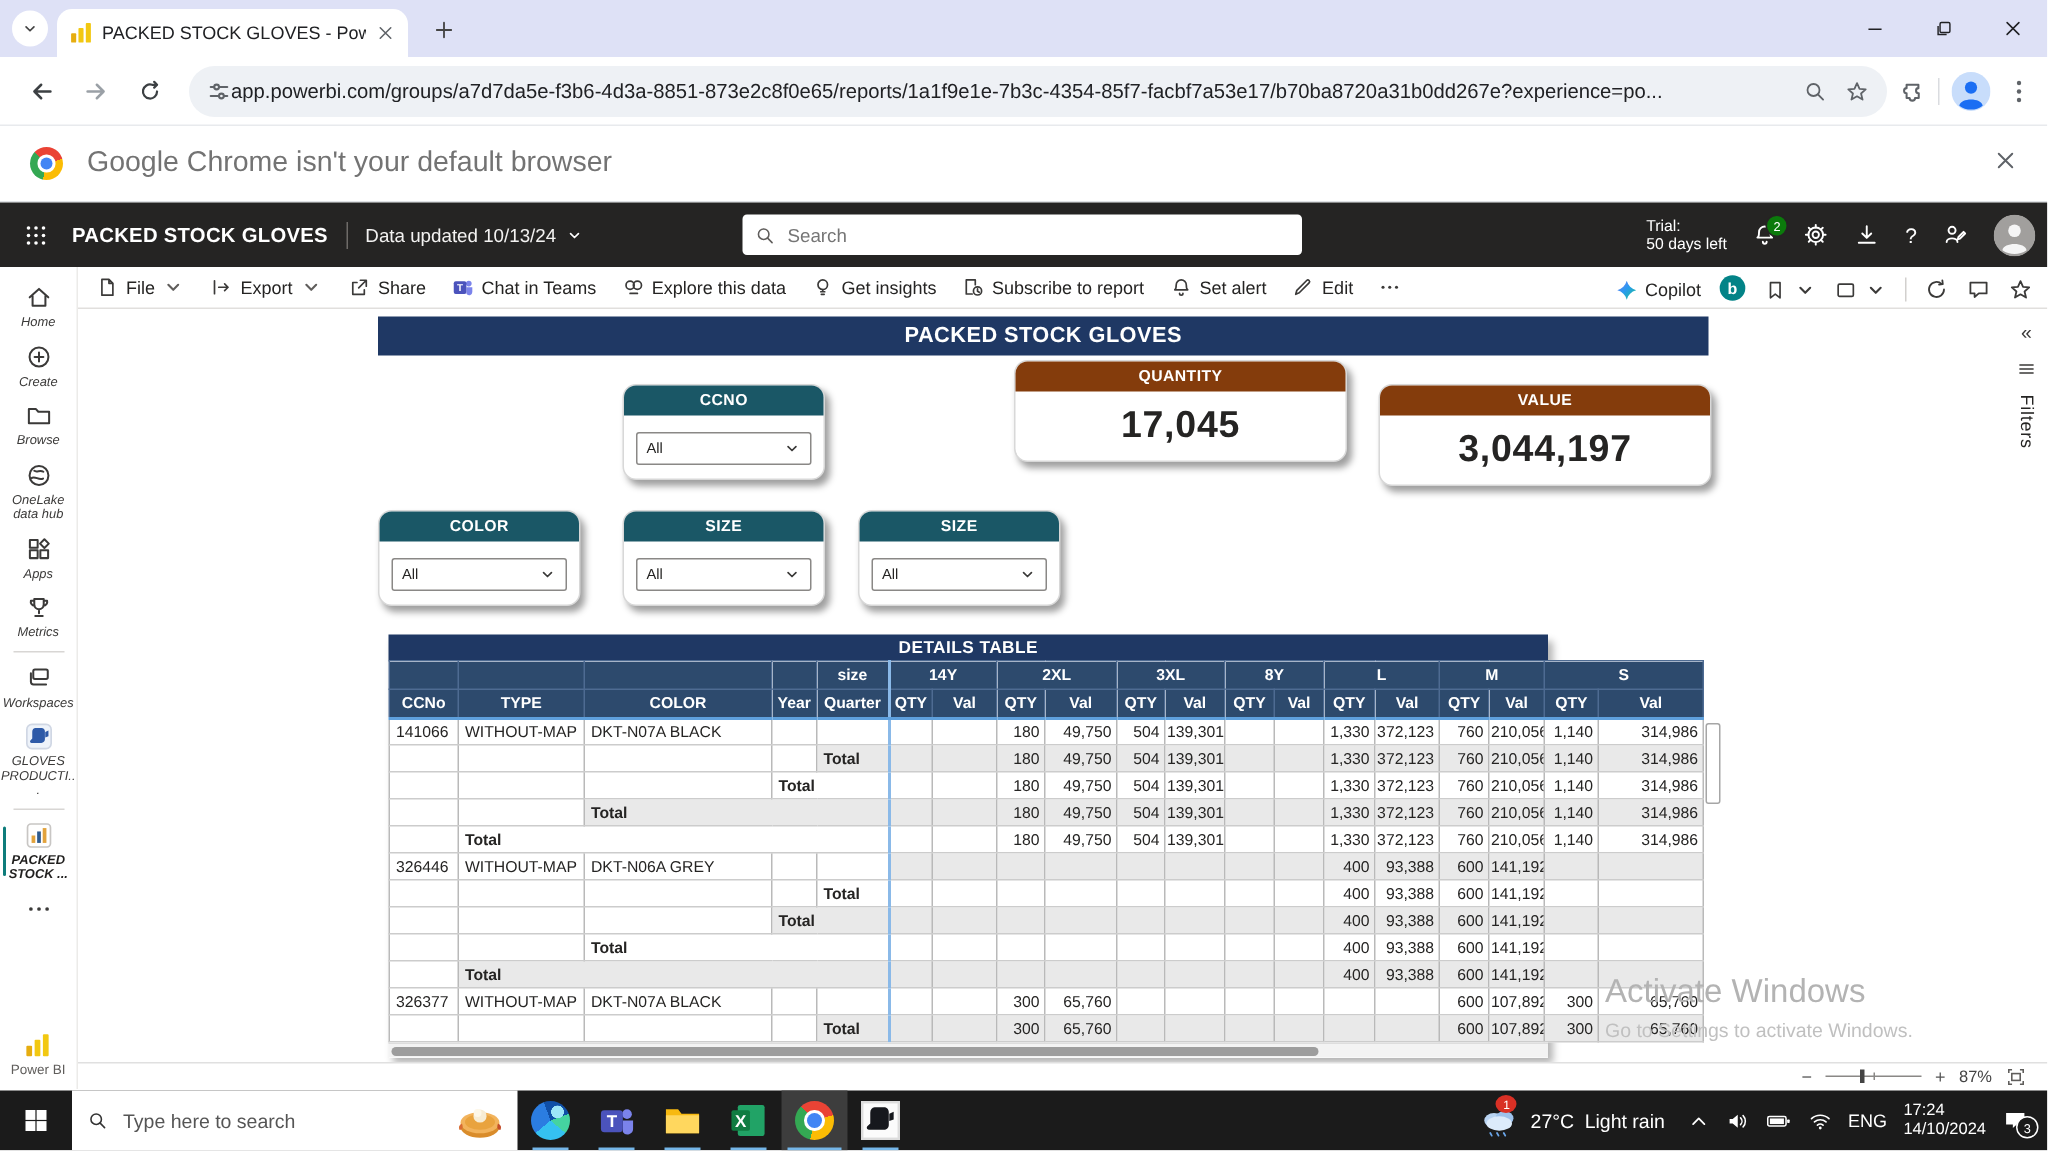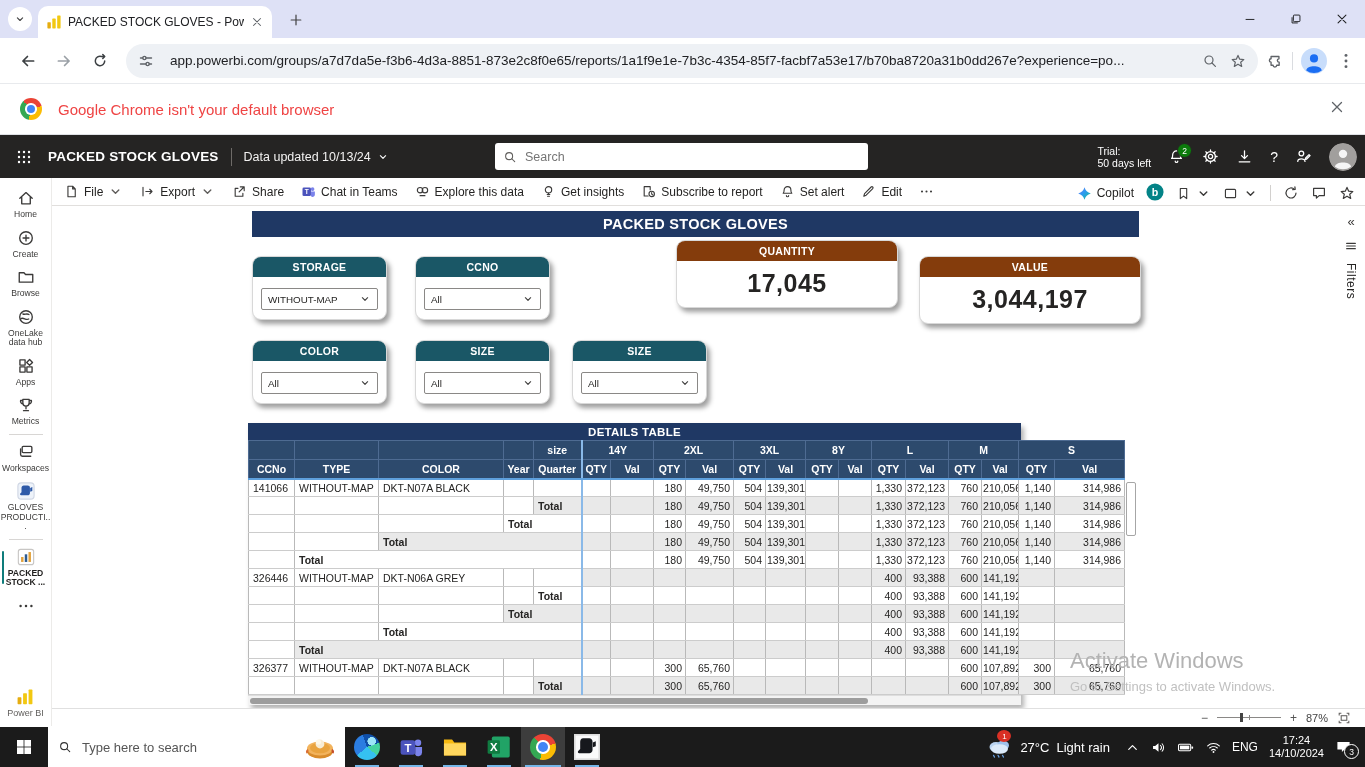--- a/index.html
+++ b/index.html
@@ -15,31 +15,31 @@
   .tab{position:absolute;left:38px;top:6px;width:234px;height:32px;background:#fff;border-radius:10px 10px 0 0;display:flex;align-items:center;padding:0 8px;box-sizing:border-box;}
   .tab-title{flex:1;font-size:12px;color:#202124;white-space:nowrap;overflow:hidden;margin:0 6px;}
   .newtab{position:absolute;left:286px;top:10px;width:20px;height:20px;display:flex;align-items:center;justify-content:center;}
   .winctl{position:absolute;top:0;right:0;height:38px;display:flex;}
   .winbtn{width:46px;height:38px;display:flex;align-items:center;justify-content:center;}
 
   
   #toolbar{position:absolute;left:0;top:38px;width:1365px;height:46px;background:#fff;display:flex;align-items:center;padding:0 10px;box-sizing:border-box;border-bottom:1px solid #e8eaed;}
   .navic{width:26px;height:26px;margin:0 5px;display:flex;align-items:center;justify-content:center;color:#3c4043;}
   .urlpill{flex:1;height:34px;margin:0 8px;background:#eef1f5;border-radius:17px;display:flex;align-items:center;padding:0 12px;box-sizing:border-box;}
-  .urltext{flex:1;font-size:13.5px;color:#202124;white-space:nowrap;overflow:hidden;margin-left:16px;}
+  .urltext{flex:1;font-size:13.5px;color:#202124;white-space:nowrap;overflow:hidden;margin-left:0;}
   .pillic{margin-left:12px;color:#5f6368;}
   .tbright{display:flex;align-items:center;}
   .tbsep{width:1px;height:18px;background:#dadce0;margin:0 8px;}
 
   
   #infobar{position:absolute;left:0;top:84px;width:1365px;height:51px;background:#fff;border-bottom:1px solid #dfe1e5;display:flex;align-items:center;padding:0 20px;box-sizing:border-box;}
   .cball{--s:22px;position:relative;width:var(--s);height:var(--s);border-radius:50%;background:conic-gradient(from -45deg,#ea4335 0 33%,#fbbc04 0 66%,#34a853 0 100%);flex:none;}
   .cball::before{content:'';position:absolute;inset:24%;background:#fff;border-radius:50%;}
   .cball::after{content:'';position:absolute;inset:31%;background:#4285f4;border-radius:50%;}
-  .infotext{font-size:15px;color:#ef4444;margin:0 20px 0 16px;}
+  .infotext{font-size:19px;color:#737373;margin:0 20px 0 16px;}
   .infobtn{height:34px;padding:0 18px;border-radius:17px;background:#1a73e8;color:#fff;font-size:13.5px;font-weight:bold;display:flex;align-items:center;border:none;}
   .infoclose{margin-left:auto;color:#5f6368;}
 
   
   #pbibar{position:absolute;left:0;top:135px;width:1365px;height:43px;background:#252423;display:flex;align-items:center;color:#fff;}
   .waffle{width:48px;height:43px;display:flex;align-items:center;justify-content:center;color:#fff;}
   .pbititle{font-size:13.5px;font-weight:bold;letter-spacing:.2px;}
   .pbisep{width:1px;height:18px;background:#6e6b68;margin:0 12px;}
   .pbiupd{font-size:12.5px;color:#f3f2f1;display:flex;align-items:center;gap:6px;}
   .pbisearch{position:absolute;left:495px;top:8px;width:373px;height:27px;background:#fff;border-radius:3px;display:flex;align-items:center;padding:0 8px;box-sizing:border-box;}
@@ -55,40 +55,40 @@
   #menubar{position:absolute;left:52px;top:178px;width:1313px;height:28px;background:#fff;border-bottom:1px solid #e1dfdd;display:flex;align-items:center;padding-left:12px;box-sizing:border-box;}
   .mitem{display:flex;align-items:center;gap:5px;margin-right:17px;font-size:12px;color:#252423;white-space:nowrap;}
   .mitem .ic{width:15px;height:15px;}
   .mbright{margin-left:auto;display:flex;align-items:flex-end;gap:12px;padding-right:10px;}
   .mbsep{width:1px;height:16px;background:#d2d0ce;}
 
   
   #sidebar{position:absolute;left:0;top:178px;width:52px;height:548px;background:#fff;border-right:1px solid #ecebe9;display:flex;flex-direction:column;align-items:center;padding-top:6px;box-sizing:border-box;}
   .sb-item{position:relative;width:52px;padding:5px 0 4px;display:flex;flex-direction:column;align-items:center;}
   .sb-item .ic{width:18px;height:18px;color:#3b3a39;}
-  .sb-label{font-size:8.6px;color:#3b3a39;text-align:center;line-height:9.5px;margin-top:3px;max-width:50px;word-wrap:break-word;}
+  .sb-label{font-size:8.6px;color:#3b3a39;text-align:center;line-height:9.5px;margin-top:3px;max-width:50px;word-wrap:break-word;font-style:italic;}
   .sb-item.active::before{content:'';position:absolute;left:2px;top:8px;bottom:8px;width:2.5px;background:#0e7c7b;border-radius:2px;}
   .sb-item.active .sb-label{color:#201f1e;font-weight:bold;}
   .sb-div{width:34px;border-top:1px solid #d8d6d4;margin:3px 0;}
   .sb-brand{margin-top:auto;display:flex;flex-direction:column;align-items:center;padding-bottom:8px;}
   .sb-brandlabel{font-size:9px;color:#605e5c;margin-top:2px;}
 
   
   #canvas{position:absolute;left:52px;top:206px;width:1313px;height:520px;background:#fff;}
   .rtitle{position:absolute;left:200px;top:5px;width:887px;height:26px;background:#1f3864;color:#fff;font-size:14.5px;font-weight:bold;display:flex;align-items:center;justify-content:center;letter-spacing:.3px;}
   .slicer{position:absolute;width:133px;height:62px;background:#fff;border-radius:9px;box-shadow:3px 4px 5px rgba(0,0,0,.38);border:1px solid #d8d8d8;}
   .sl-head{height:20px;background:#1a5766;border-radius:8px 8px 0 0;color:#fff;font-size:10.5px;font-weight:bold;display:flex;align-items:center;justify-content:center;letter-spacing:.3px;}
   .sl-dd{position:absolute;left:8px;right:8px;bottom:9px;height:22px;border:1px solid #8a8886;border-radius:2px;display:flex;align-items:center;padding:0 6px;box-sizing:border-box;justify-content:space-between;}
   .sl-val{font-size:9.8px;color:#252423;}
   .card{position:absolute;width:220px;height:66px;background:#fff;border-radius:9px;box-shadow:3px 4px 5px rgba(0,0,0,.38);border:1px solid #d8d8d8;}
   .card-head{height:20px;background:#843c0c;border-radius:8px 8px 0 0;color:#fff;font-size:10.5px;font-weight:bold;display:flex;align-items:center;justify-content:center;letter-spacing:.3px;}
   .card-val{height:44px;display:flex;align-items:center;justify-content:center;font-size:25px;font-weight:bold;color:#252423;letter-spacing:.5px;}
 
   
-  #tablewrap{position:absolute;left:196px;top:217px;width:773px;box-shadow:3px 4px 5px rgba(0,0,0,.3);}
+  #tablewrap{position:absolute;left:207px;top:217px;width:773px;box-shadow:3px 4px 5px rgba(0,0,0,.3);}
   .ttitle{height:17px;background:#1f3864;color:#fff;font-size:11.5px;font-weight:bold;display:flex;align-items:center;justify-content:center;letter-spacing:.3px;}
   .tflex{display:flex;}
   table.matrix{border-collapse:collapse;table-layout:fixed;width:876px;background:#fff;}
   .matrix th,.matrix td{overflow:hidden;white-space:nowrap;box-sizing:border-box;}
   .mh{background:#2d4a6d;color:#fff;font-size:10.5px;font-weight:bold;border:1px solid #4e6b92;height:19px;text-align:center;padding:0 2px;}
   tr.hrow2 th{border-bottom:2px solid #5ea0dd;}
   .matrix td{height:18px;font-size:10.5px;color:#252423;border-right:1px solid #b9b9b9;border-bottom:1px solid #cccccc;border-left:1px solid #b9b9b9;}
   tr.r-w td{background:#fff;} tr.r-g td{background:#e9e9e9;}
   td.wbg{background:#fff !important;}
   td.lc{text-align:left;padding-left:4px;}
@@ -125,21 +125,21 @@
   .tapp{position:relative;width:44px;display:flex;align-items:center;justify-content:center;}
   .tapp.active{background:#3d3d3d;}
   .tapp .runline{position:absolute;bottom:0;left:10px;right:10px;height:2.5px;background:#75b6e8;}
   .tapp.active .runline{left:4px;right:4px;}
   .edgeball{width:26px;height:26px;border-radius:50%;background:radial-gradient(circle at 68% 28%,#9de5f8 0 16%,transparent 17%),conic-gradient(from 130deg,#35c1f1 0 100deg,#2b7de1 100deg 210deg,#0f4fa8 210deg 300deg,#45d3a0 300deg 360deg);}
   .ttray{margin-left:auto;display:flex;align-items:center;gap:11px;padding-right:12px;}
   .tweather{display:flex;align-items:center;gap:7px;margin-right:4px;}
   .wbadge{position:absolute;top:-4px;left:10px;background:#d93025;color:#fff;border-radius:50%;min-width:12px;height:12px;font-size:8px;display:flex;align-items:center;justify-content:center;padding:0 1px;}
   .wtemp,.wdesc{font-size:13px;color:#fff;white-space:nowrap;}
   .teng{font-size:12px;color:#fff;}
-  .tclock{font-size:11px;line-height:13px;text-align:center;color:#fff;}
+  .tclock{font-size:11px;line-height:13px;text-align:left;color:#fff;}
   .tnotif{position:relative;width:18px;height:16px;}
   .nbadge{position:absolute;right:-6px;bottom:-4px;width:13px;height:13px;border:1px solid #fff;border-radius:50%;background:#1b1b1b;color:#fff;font-size:8.5px;display:flex;align-items:center;justify-content:center;}
   .trayic{color:#fff;width:15px;height:15px;}
 </style>
 </head>
 <body>
 
 <div id="screen">
 
   <div id="tabstrip">
@@ -630,31 +630,20 @@
             <rect x="11.2" y="1.4" width="3.4" height="13" rx=".6" fill="#f2c811"></rect>
           </svg>
         </span>
       <span class="sb-brandlabel">Power BI</span>
     </div>
   </div>
 
   <div id="canvas">
     <div class="rtitle">PACKED STOCK GLOVES</div>
 
-    <div class="slicer" style="left:200px;top:50px">
-      <div class="sl-head">STORAGE</div>
-      <div class="sl-dd">
-          <span class="sl-val">WITHOUT-MAP</span>
-          <span class="ic s12">
-            <svg viewBox="0 0 16 16" fill="none" stroke="currentColor" stroke-width="1.5" stroke-linecap="round" stroke-linejoin="round">
-              <path d="M4.5 6.3 8 9.8l3.5-3.5"></path>
-            </svg>
-          </span>
-        </div>
-    </div>
     <div class="slicer" style="left:363px;top:50px">
       <div class="sl-head">CCNO</div>
       <div class="sl-dd">
           <span class="sl-val">All</span>
           <span class="ic s12">
             <svg viewBox="0 0 16 16" fill="none" stroke="currentColor" stroke-width="1.5" stroke-linecap="round" stroke-linejoin="round">
               <path d="M4.5 6.3 8 9.8l3.5-3.5"></path>
             </svg>
           </span>
         </div>

